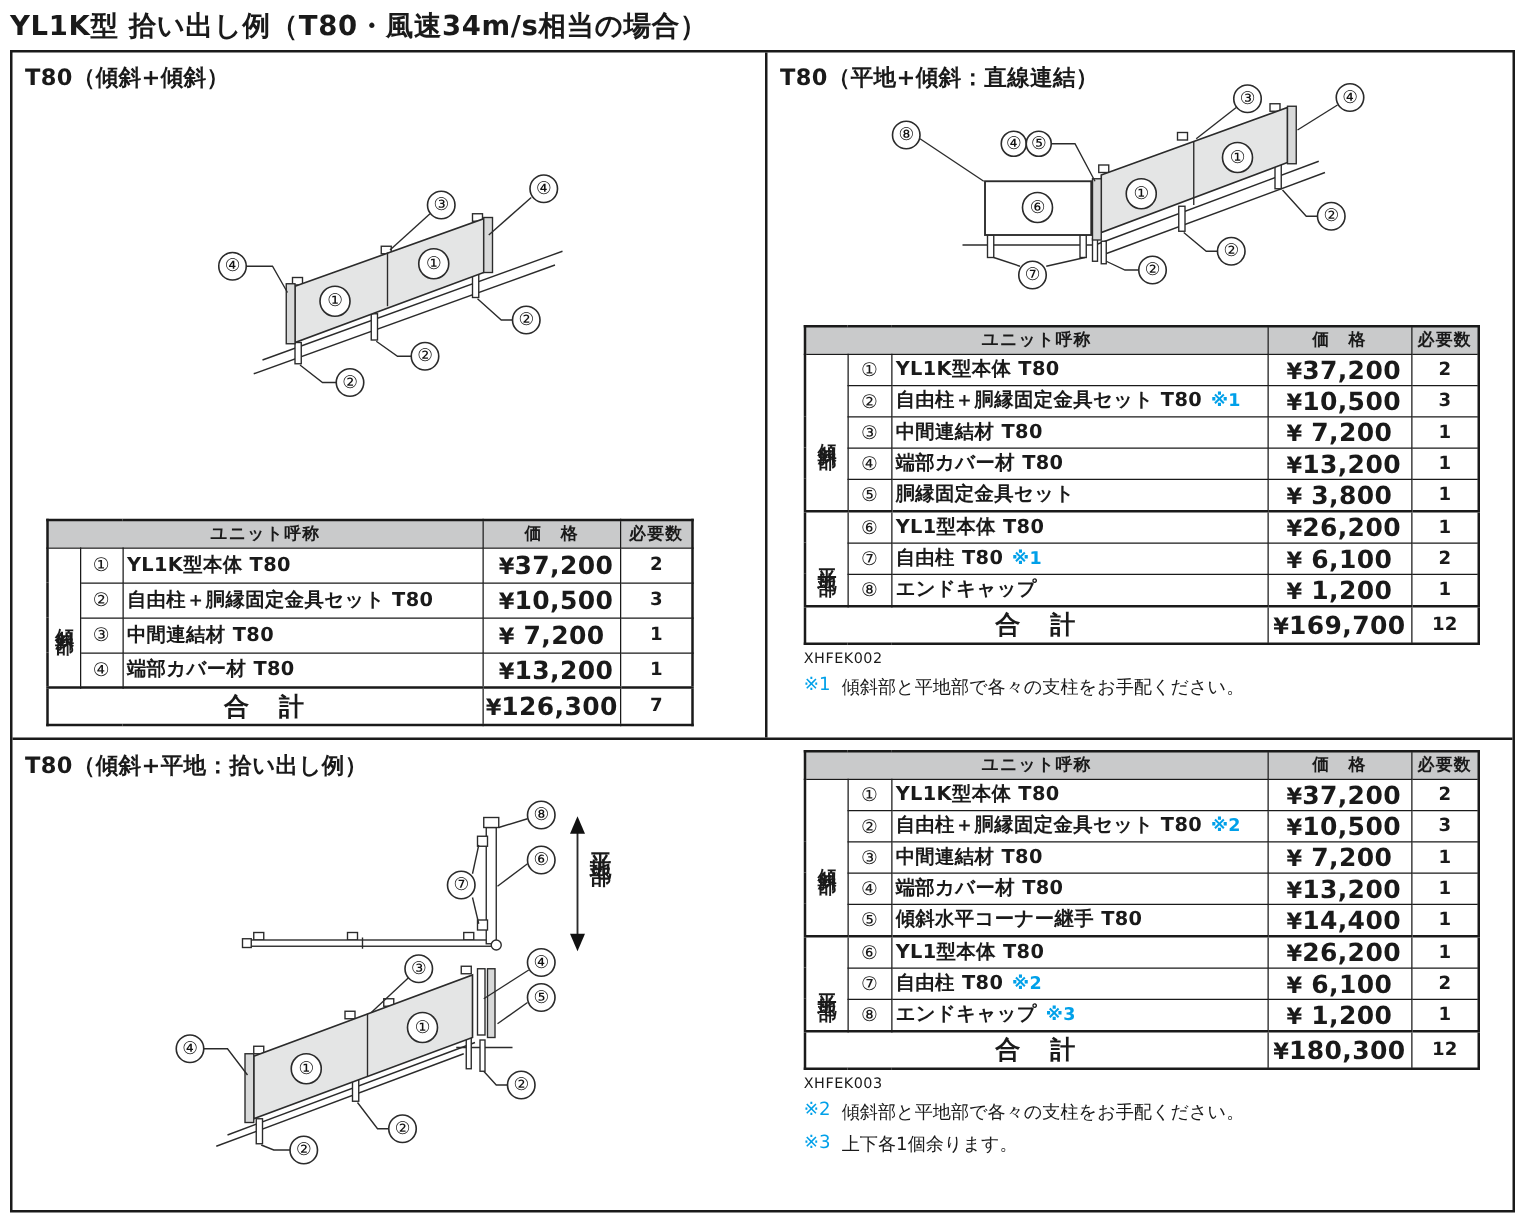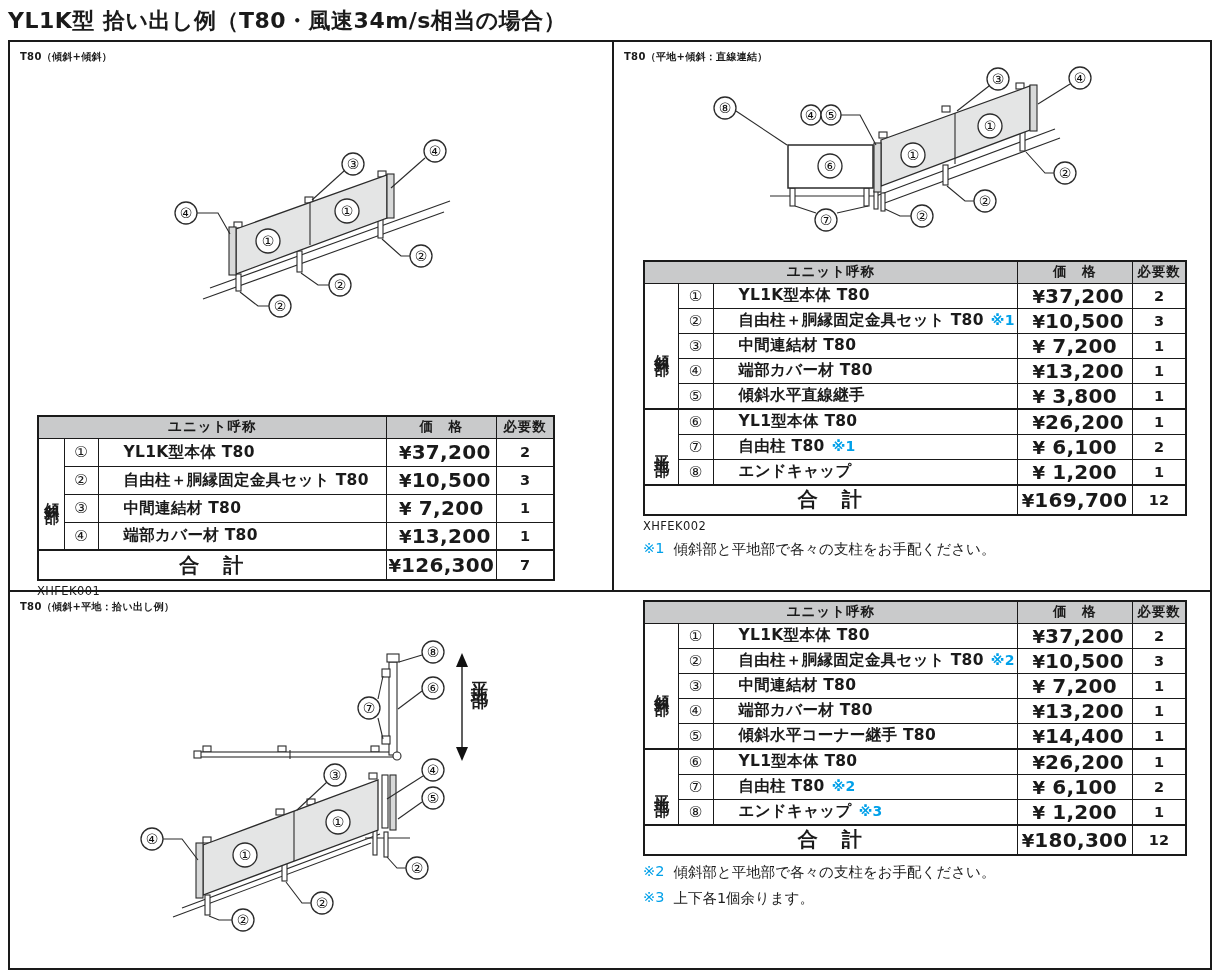--- a/index.html
+++ b/index.html
@@ -5,33 +5,33 @@
   * { margin:0; padding:0; box-sizing:border-box; }
   html,body { background:#ffffff; }
   .page { position:relative; width:1222px; height:978px; background:#fff;
           font-family:"DejaVu Sans","Liberation Sans",sans-serif; color:#1a1a1a; overflow:hidden; }
   .page-title { position:absolute; left:8px; top:6px; font-size:22px; font-weight:bold; letter-spacing:.5px; }
   .board { position:absolute; left:8px; top:40px; width:1204px; height:930px; border:2px solid #1a1a1a; }
   .row-top { position:relative; display:flex; height:548px; }
   .quad-tl { position:relative; width:602px; height:548px; }
   .quad-tr { position:relative; flex:1; height:548px; border-left:2px solid #1a1a1a; }
   .row-bottom { position:relative; height:376px; border-top:2px solid #1a1a1a; }
-  .panel-title { position:absolute; left:10px; top:8px; font-size:10px; font-weight:bold; letter-spacing:.3px; z-index:3; }
+  .panel-title { position:absolute; left:10px; top:8px; font-size:18px; font-weight:bold; letter-spacing:.3px; z-index:3; }
   .diag { position:absolute; left:0; top:0; z-index:1; }
 
   .tbl-wrap { position:absolute; z-index:2; }
   .tbl-wrap.t1 { left:27px; top:373px; }
   .tbl-wrap.t2 { left:29px; top:218px; }
   .tbl-wrap.t3 { left:633px; top:8px; }
 
   table.ptable { border-collapse:collapse; background:#fff; border:2.5px solid #1a1a1a; }
   .ptable th, .ptable td { border:1.2px solid #1a1a1a; padding:0 2px; }
   .ptable thead th { background:#c9cacb; font-size:13.5px; font-weight:bold; height:22px; text-align:center; letter-spacing:1px; }
   .ptable td.num { text-align:center; font-size:15px; font-weight:normal; }
-  .ptable td.nm  { text-align:left; font-size:15.5px; font-weight:bold; padding-left:25px; letter-spacing:.3px; white-space:nowrap; }
+  .ptable td.nm  { text-align:left; font-size:15.5px; font-weight:bold; padding-left:3px; letter-spacing:.3px; white-space:nowrap; }
   .ptable td.pr  { text-align:center; white-space:nowrap; }
   .yen { font-weight:bold; font-size:18px; }
   .amt { display:inline-block; width:72px; text-align:right; font-weight:bold; font-size:20px; letter-spacing:.3px; }
   .ptable td.qty { text-align:center; font-size:14.5px; font-weight:bold; }
   .ptable th.grp { background:#fff; vertical-align:middle; text-align:center; }
   .vlabel { display:inline-block; writing-mode:vertical-rl; text-orientation:upright; font-size:15px; font-weight:bold; letter-spacing:3px; }
   .t1 td { height:28px; } .t2 td, .t3 td { height:25px; }
   tr.sep th, tr.sep td { border-top:2.5px solid #1a1a1a; }
   tr.trow-total td { border-top:2.5px solid #1a1a1a; height:30px; }
   td.total-label { text-align:center; font-size:20px; font-weight:bold; letter-spacing:2px; }
@@ -160,21 +160,20 @@
                 <td class="pr"><span class="yen">¥</span><span class="amt">13,200</span></td>
                 <td class="qty">1</td>
               </tr>
               <tr class="trow-total">
                 <td colspan="3" class="total-label">合　計</td>
                 <td class="pr"><span class="yen">¥</span><span class="amt">126,300</span></td>
                 <td class="qty">7</td>
               </tr>
             </tbody>
           </table>
-          <div class="code">XHFEK001</div>
         </div>
       </section>
 
       <section class="quad-tr">
         <div class="panel-title">T80（平地+傾斜：直線連結）</div>
 
         <svg class="diag" width="598" height="215" viewBox="0 0 598 215">
           <line class="ln" x1="156" y1="154" x2="262" y2="154"></line>
           <line class="ln" x1="262" y1="154" x2="441" y2="87"></line>
           <line class="ln" x1="268" y1="162" x2="446" y2="96"></line>
@@ -288,21 +287,21 @@
                 <td class="qty">1</td>
               </tr>
               <tr>
                 <td class="num">④</td>
                 <td class="nm"><span>端部カバー材 T80</span></td>
                 <td class="pr"><span class="yen">¥</span><span class="amt">13,200</span></td>
                 <td class="qty">1</td>
               </tr>
               <tr>
                 <td class="num">⑤</td>
-                <td class="nm"><span>傾斜水平直線継手</span></td>
+                <td class="nm"><span>胴縁固定金具セット</span></td>
                 <td class="pr"><span class="yen">¥</span><span class="amt">3,800</span></td>
                 <td class="qty">1</td>
               </tr>
               <tr class="sep">
                 <th class="grp" rowspan="3"><span class="vlabel">平地部</span></th>
                 <td class="num">⑥</td>
                 <td class="nm"><span>YL1型本体 T80</span></td>
                 <td class="pr"><span class="yen">¥</span><span class="amt">26,200</span></td>
                 <td class="qty">1</td>
               </tr>
@@ -499,20 +498,21 @@
               <td class="pr"><span class="yen">¥</span><span class="amt">1,200</span></td>
               <td class="qty">1</td>
             </tr>
             <tr class="trow-total">
               <td colspan="3" class="total-label">合　計</td>
               <td class="pr"><span class="yen">¥</span><span class="amt">180,300</span></td>
               <td class="qty">12</td>
             </tr>
           </tbody>
         </table>
+        <div class="code">XHFEK003</div>
         <div class="noteline">
           <span class="nref">※2</span>
             <span>傾斜部と平地部で各々の支柱をお手配ください。</span>
         </div>
         <div class="noteline">
           <span class="nref">※3</span>
             <span>上下各1個余ります。</span>
         </div>
       </div>
     </div>

